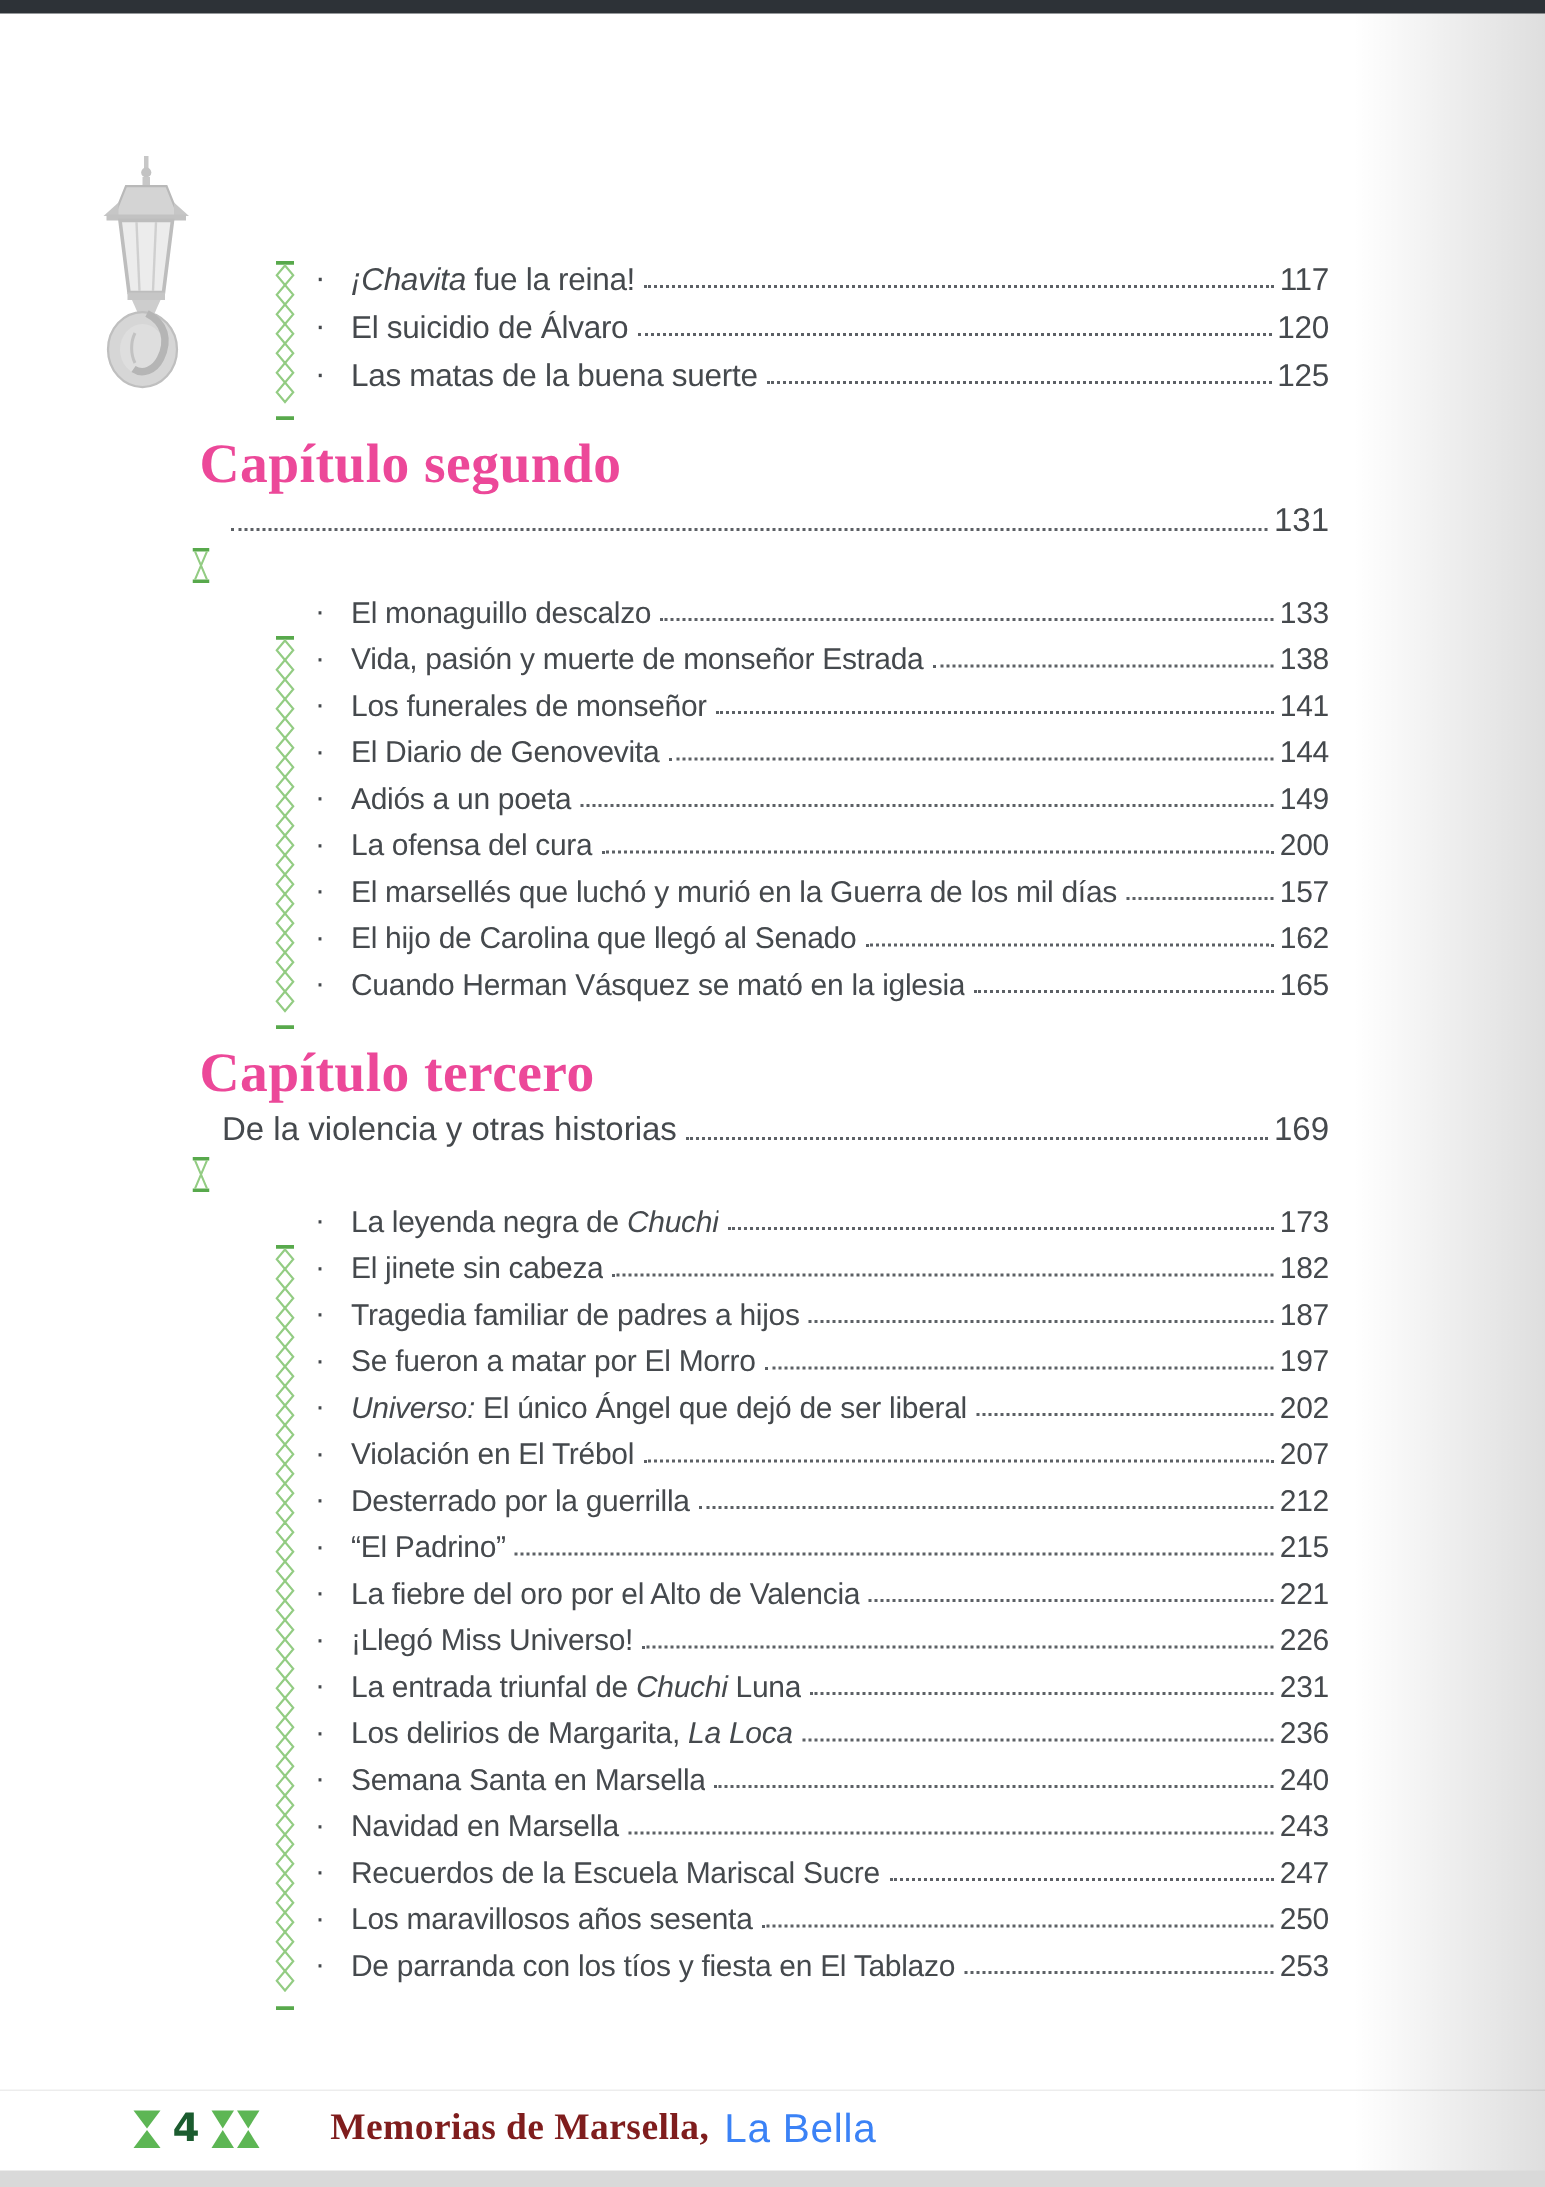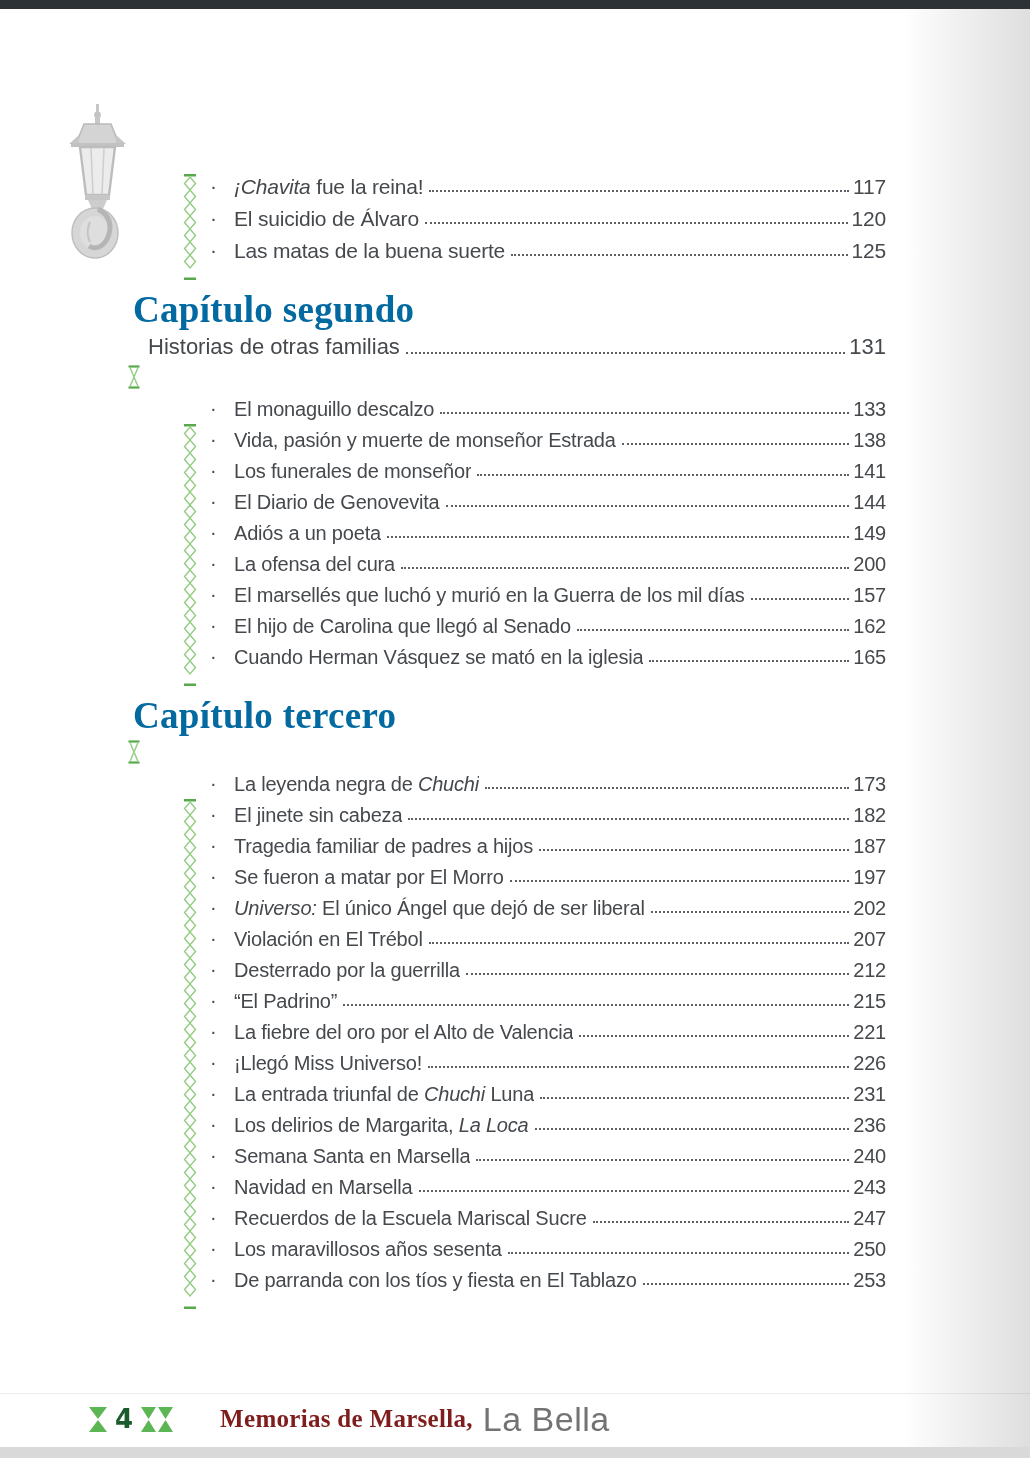--- a/index.html
+++ b/index.html
@@ -20,32 +20,32 @@
   .toc-list{position:relative;padding-left:77px;}
   .toc-row{display:flex;align-items:flex-end;height:31px;font-size:20px;letter-spacing:-0.2px;}
   .intro .toc-row{height:32px;font-size:21px;}
   .bullet{flex:none;width:24px;padding-bottom:2px;color:#45494d;}
   .title{white-space:nowrap;flex:none;max-width:620px;overflow:hidden;padding-bottom:1px;}
   .it{font-style:italic;text-align:center;}
   .leader{flex:1 1 auto;min-width:6px;border-bottom:2px dotted #5c6065;margin:0 4px 8px 6px;height:0;}
   .pagenum{flex:none;padding-bottom:1px;}
 
   .chapter{font-family:"Liberation Serif", serif;font-weight:700;font-size:37px;line-height:40px;
-    color:#0369a1;margin:26px 0 0 0;letter-spacing:0.3px;}
+    color:#ec4899;margin:26px 0 0 0;letter-spacing:0.3px;}
   .subtitle-row{display:flex;align-items:flex-end;padding-left:15px;font-size:22px;height:27px;margin-top:4px;}
   .subtitle-row .leader{margin-bottom:7px;}
   .hourglass-mark{display:block;margin:4px 0 2px -6px;height:24px;}
   .chain{position:absolute;left:50px;width:14px;}
   .section-list{margin-top:2px;}
 
   .footer{position:absolute;left:88px;top:1398px;height:42px;display:flex;align-items:center;z-index:6;}
   .footer-orn{display:flex;align-items:center;}
   .footer-num{font-family:"DejaVu Sans", sans-serif;font-weight:700;font-size:26px;color:#1b5c2f;margin:0 7px;}
   .footer-title{margin-left:46px;font-family:"Liberation Serif", serif;font-weight:700;font-size:25px;color:#7f1d1d;letter-spacing:0.3px;}
-  .footer-sub{margin-left:10px;font-size:34px;color:#737373;letter-spacing:0.5px;}
+  .footer-sub{margin-left:10px;font-size:27px;color:#3b82f6;letter-spacing:0.5px;}
 </style>
 </head>
 <body>
 
 <div class="topbar"></div>
 
 <div class="lantern">
   <svg width="82" height="170" viewBox="0 0 82 170" xmlns="http://www.w3.org/2000/svg">
     <rect x="39" y="2" width="3" height="9" fill="#c7c7c7"></rect>
     <circle cx="40.5" cy="13" r="3.4" fill="#c3c3c3"></circle>
@@ -95,21 +95,20 @@
           <path d="M7 42 L12.5 48.5 L7 55 L1.5 48.5 Z" fill="none" stroke="#93cc83" stroke-width="1.4"></path>
           <path d="M7 55 L12.5 61.5 L7 68 L1.5 61.5 Z" fill="none" stroke="#93cc83" stroke-width="1.4"></path>
           <path d="M7 68 L12.5 74.5 L7 81 L1.5 74.5 Z" fill="none" stroke="#93cc83" stroke-width="1.4"></path>
           <path d="M7 81 L12.5 87.5 L7 94 L1.5 87.5 Z" fill="none" stroke="#93cc83" stroke-width="1.4"></path>
         </svg></div>
     </div>
   <div id="sections">
       <div class="section">
         <h2 class="chapter">Capítulo segundo</h2>
         <div class="subtitle-row">
-          <span class="title">Historias de otras familias</span>
           <div class="leader"></div>
           <span class="pagenum">131</span>
         </div>
         <div class="hourglass-mark"><svg width="14" height="24">
             <line x1="1.5" y1="1.5" x2="12.5" y2="1.5" stroke="#58a94c" stroke-width="2.2"></line>
             <line x1="1.5" y1="22.5" x2="12.5" y2="22.5" stroke="#58a94c" stroke-width="2.2"></line>
             <path d="M3,2.6 L11,21.4 M11,2.6 L3,21.4" stroke="#93cc83" stroke-width="1.4" fill="none"></path>
           </svg></div>
         <div class="toc-list section-list">
           <div class="toc-row">
@@ -186,20 +185,25 @@
               <path d="M7 185 L12.5 191.5 L7 198 L1.5 191.5 Z" fill="none" stroke="#93cc83" stroke-width="1.4"></path>
               <path d="M7 198 L12.5 204.5 L7 211 L1.5 204.5 Z" fill="none" stroke="#93cc83" stroke-width="1.4"></path>
               <path d="M7 211 L12.5 217.5 L7 224 L1.5 217.5 Z" fill="none" stroke="#93cc83" stroke-width="1.4"></path>
               <path d="M7 224 L12.5 230.5 L7 237 L1.5 230.5 Z" fill="none" stroke="#93cc83" stroke-width="1.4"></path>
               <path d="M7 237 L12.5 243.5 L7 250 L1.5 243.5 Z" fill="none" stroke="#93cc83" stroke-width="1.4"></path>
             </svg></div>
         </div>
       </div>
       <div class="section">
         <h2 class="chapter">Capítulo tercero</h2>
+        <div class="subtitle-row">
+          <span class="title">De la violencia y otras historias</span>
+          <div class="leader"></div>
+          <span class="pagenum">169</span>
+        </div>
         <div class="hourglass-mark"><svg width="14" height="24">
             <line x1="1.5" y1="1.5" x2="12.5" y2="1.5" stroke="#58a94c" stroke-width="2.2"></line>
             <line x1="1.5" y1="22.5" x2="12.5" y2="22.5" stroke="#58a94c" stroke-width="2.2"></line>
             <path d="M3,2.6 L11,21.4 M11,2.6 L3,21.4" stroke="#93cc83" stroke-width="1.4" fill="none"></path>
           </svg></div>
         <div class="toc-list section-list">
           <div class="toc-row">
             <span class="bullet">·</span>
             <span class="title"><span>La leyenda negra de </span><span class="it">Chuchi</span></span>
             <div class="leader"></div>

